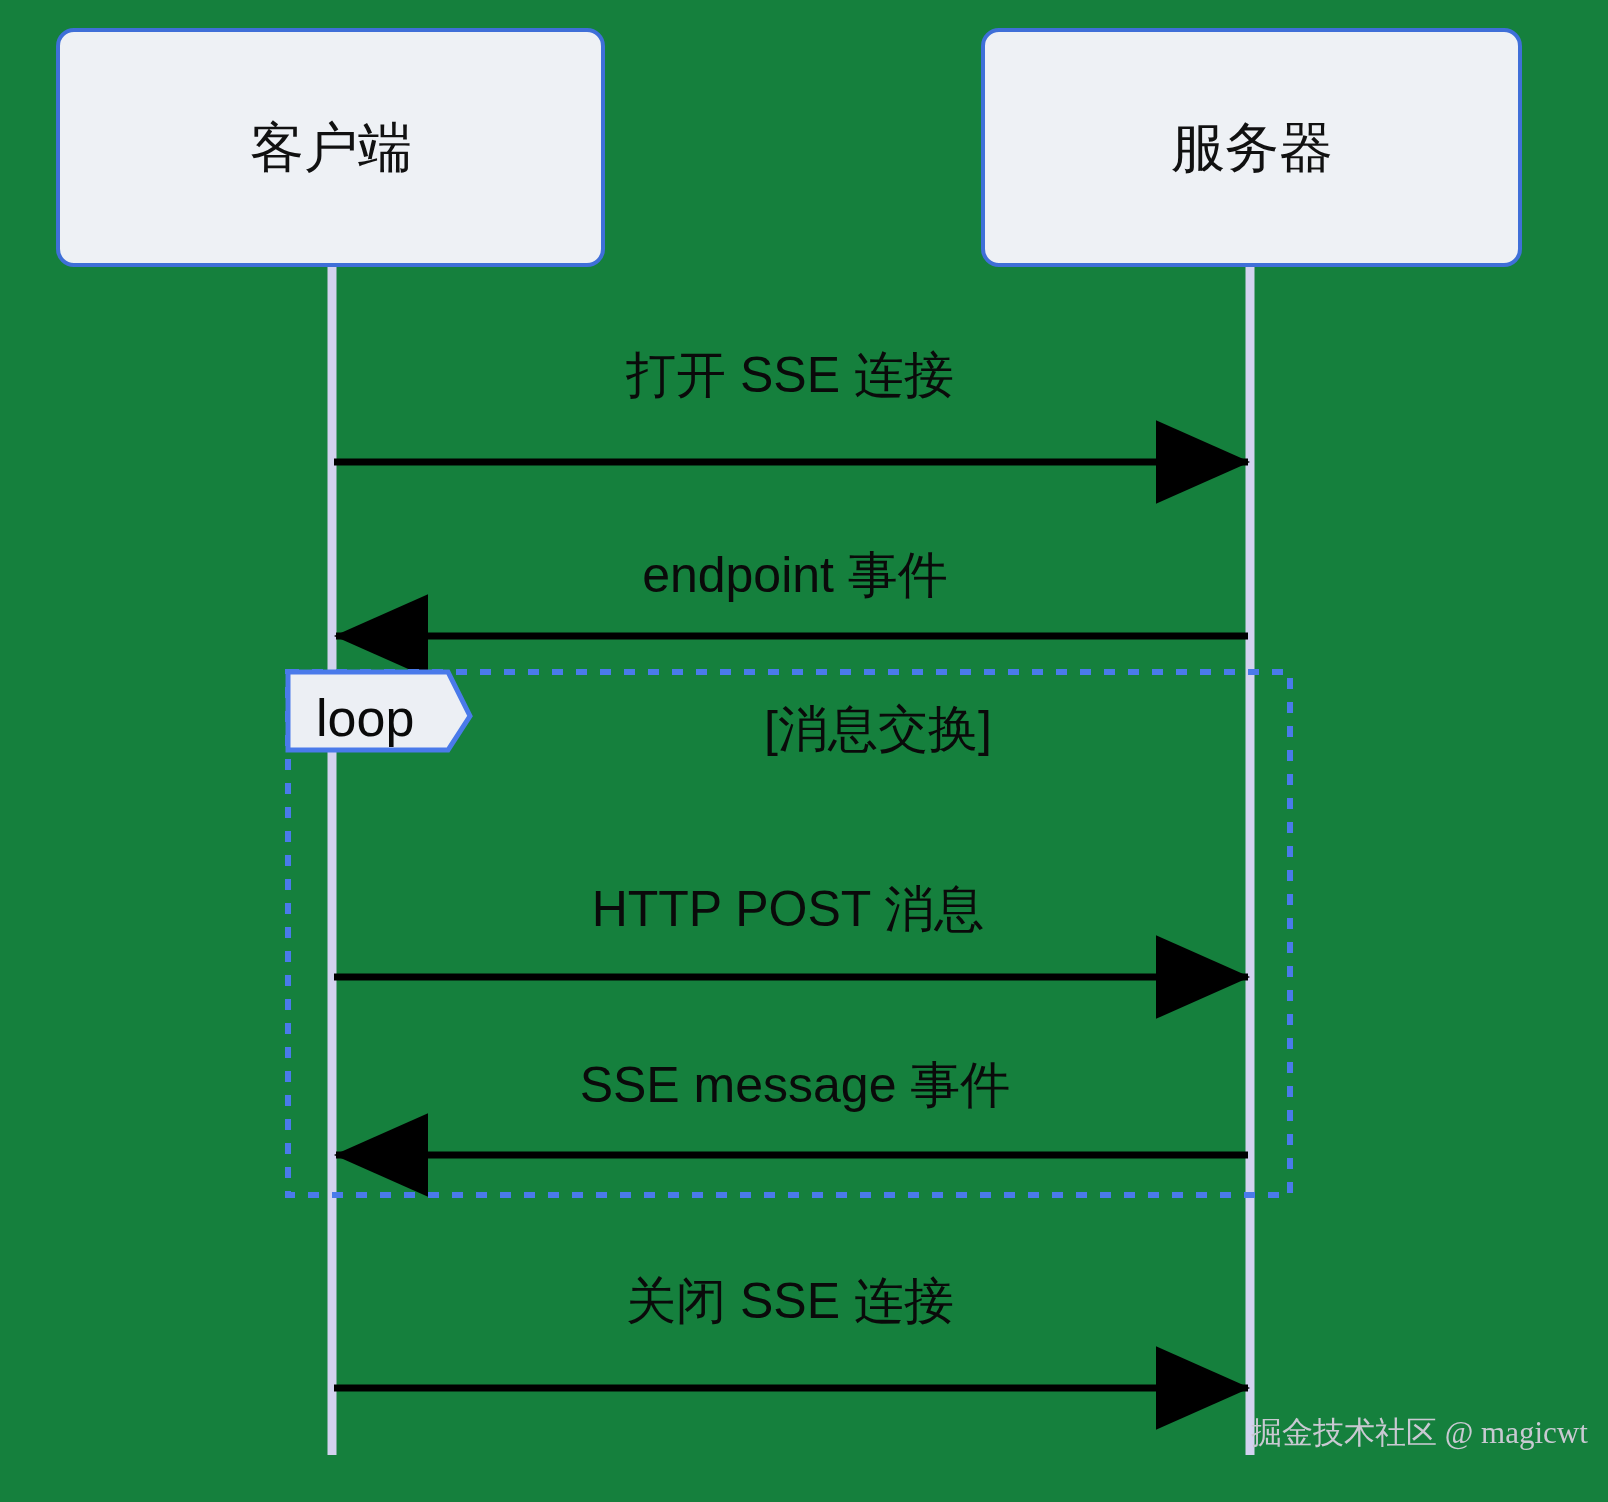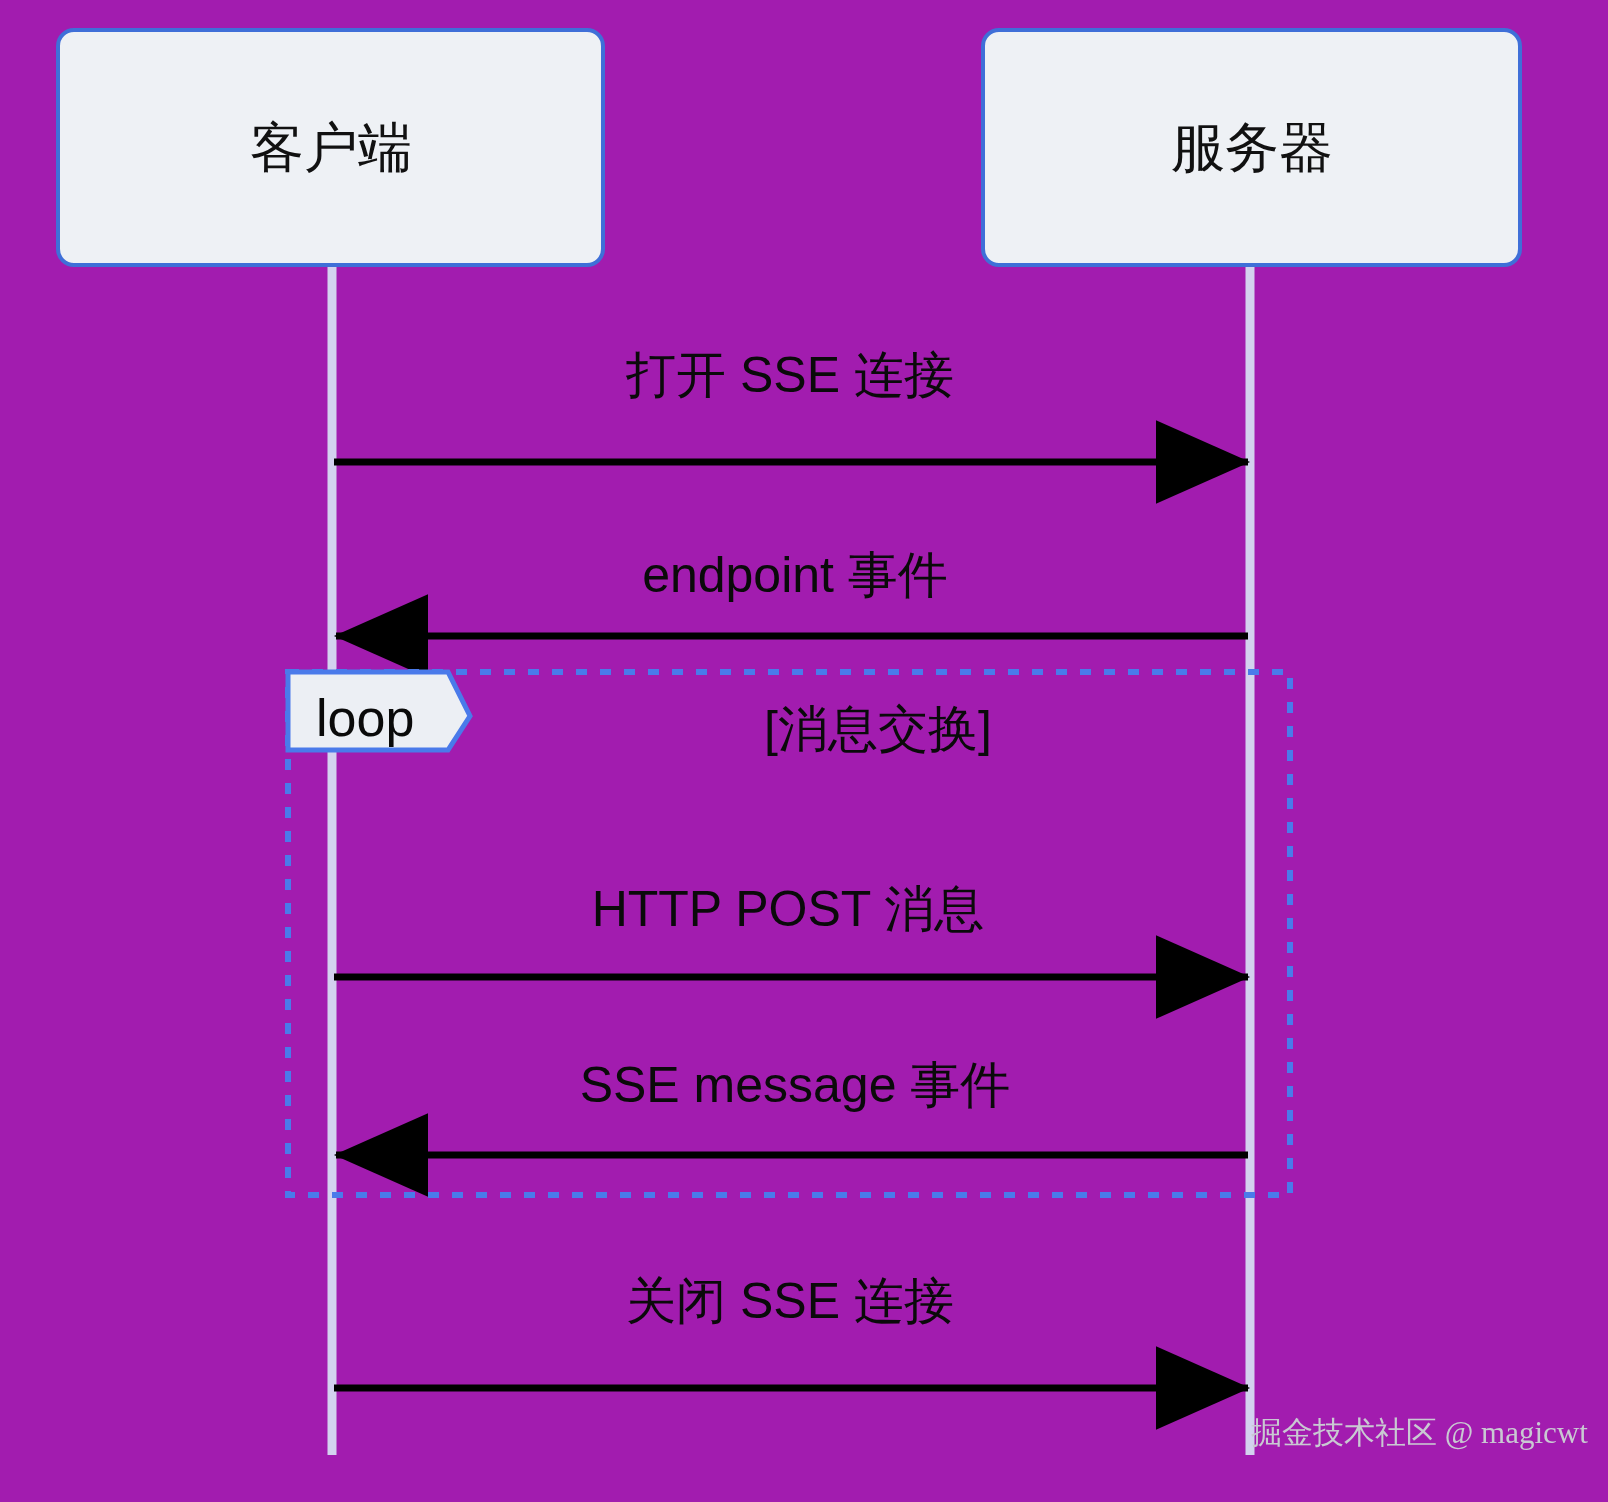--- a/index.html
+++ b/index.html
@@ -7,21 +7,21 @@
     padding: 0;
     background: #ffffff;
   }
   body {
     font-family: "Liberation Sans", "DejaVu Sans", sans-serif;
   }
   #diagram-root {
     position: relative;
     width: 1608px;
     height: 1502px;
-    background: #a21caf;
+    background: #15803d;
     overflow: hidden;
   }
   #seq-svg {
     position: absolute;
     top: 0;
     left: 0;
     width: 1608px;
     height: 1502px;
   }
   .actor-box-rect {

